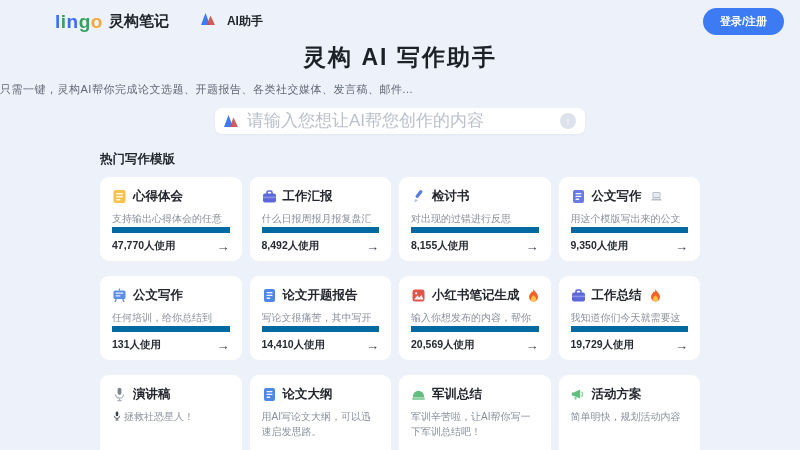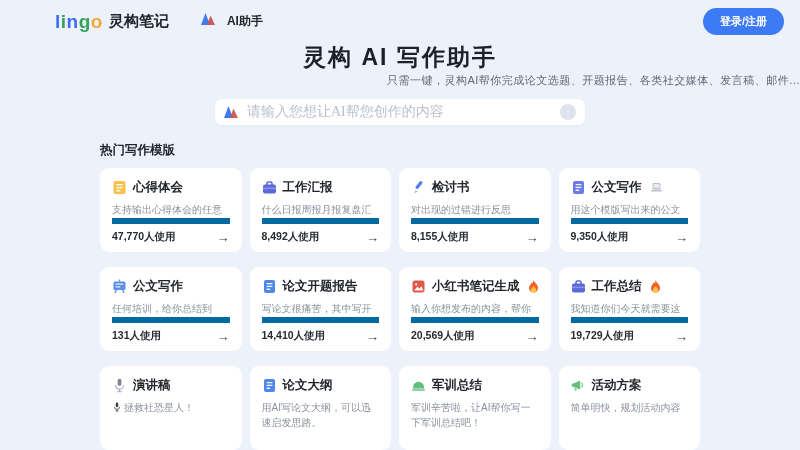--- a/index.html
+++ b/index.html
@@ -17,24 +17,24 @@
   .logo-word .c1{color:#35a25f}
   .logo-word .c2{color:#3d6ef5}
   .logo-word .c3{color:#35a25f}
   .logo-word .c4{color:#f2a93b}
   .brand{font-size:15px;font-weight:700;color:#21242a}
   .nav-item{display:flex;align-items:flex-start;gap:12px;margin-left:32px;font-size:12px;font-weight:700;color:#23262b;cursor:pointer}
   .auth-btn{margin-left:auto;background:#3d7bf5;color:#fff;font-size:11px;font-weight:600;
     padding:6px 17px;border-radius:14px;border:none;cursor:pointer;font-family:inherit}
   
   .hero-title{text-align:center;font-size:23px;font-weight:800;color:#1d2127;letter-spacing:2px}
-  .hero-sub{text-align:right;font-size:11px;color:#606875;letter-spacing:.5px}
+  .hero-sub{margin-top:9px;text-align:left;font-size:11px;color:#606875;letter-spacing:.5px}
   .searchbar{width:352px;margin:11px auto 0;background:#fff;border-radius:7px;height:26px;
     display:flex;align-items:center;padding:0 9px;gap:7px;box-shadow:0 1px 3px rgba(40,60,120,.05)}
-  .searchbar input{flex:1;border:0;outline:0;background:transparent;font-size:14px;color:#333;font-family:Liberation Serif, serif}
+  .searchbar input{flex:1;border:0;outline:0;background:transparent;font-size:17px;color:#333;font-family:Liberation Sans, sans-serif}
   .searchbar input::placeholder{color:#b9bfcb}
   .send-btn{width:16px;height:16px;border-radius:50%;background:#dde2ec;color:#fff;font-size:10px;
     display:flex;align-items:center;justify-content:center;cursor:pointer;flex:0 0 auto}
   
   .section-title{margin:17px 0 0 100px;font-size:12.5px;font-weight:700;color:#23262d}
   .grid{width:600px;margin:9px 0 0 100px;display:grid;grid-template-columns:repeat(4,1fr);gap:15px 8px}
   .card{background:#fff;border-radius:9px;height:84px;padding:11px 12px 8px;box-sizing:border-box;
     display:flex;flex-direction:column;cursor:pointer}
   .card-head{display:flex;align-items:center;gap:6px;min-height:15px}
   .card-title{font-size:12.5px;font-weight:700;color:#23262d;white-space:nowrap}

